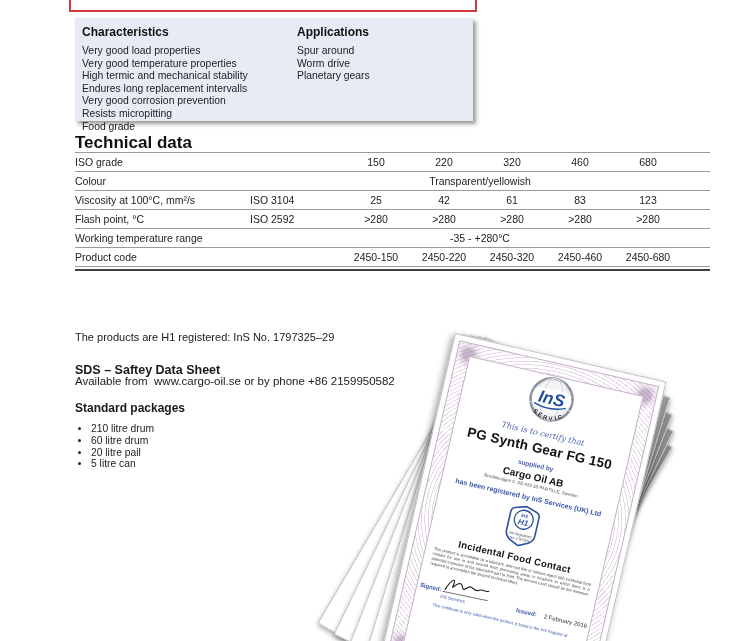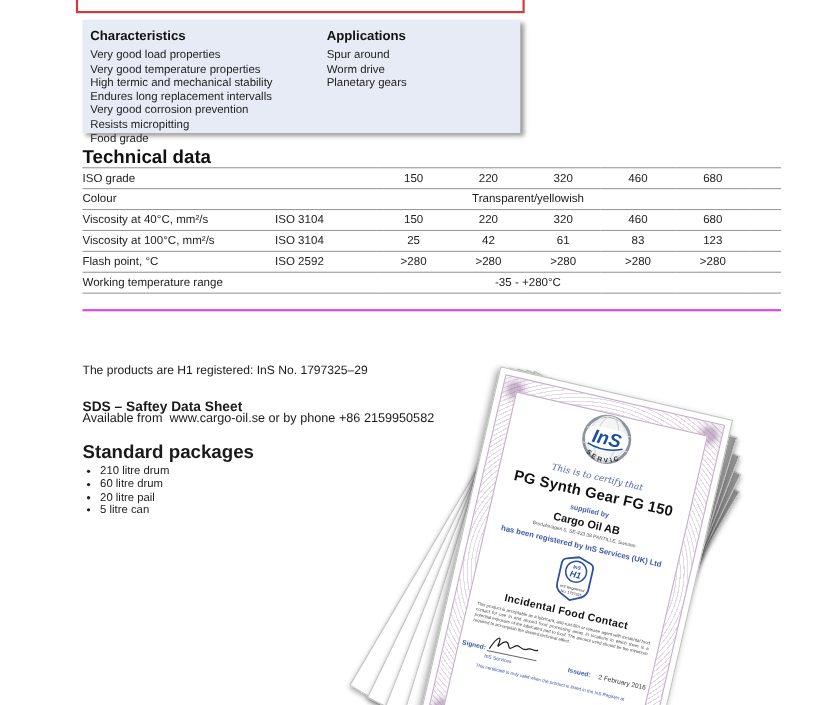--- a/index.html
+++ b/index.html
@@ -16,35 +16,35 @@
   .info-box{
     position:absolute;left:75px;top:18px;width:398px;height:103px;
     background:#e7ebf5;box-shadow:3px 3px 4px rgba(70,70,70,.55);
     box-sizing:border-box;padding:7px 0 0 7px;display:flex;
   }
   .info-col h3{margin:0 0 6px 0;font-size:12px;font-weight:bold;color:#111;}
   .info-col ul{margin:0;padding:0;list-style:none;font-size:10.4px;line-height:12.6px;color:#222;}
   .col-char{width:215px;}
   
   .tech-title{position:absolute;left:75px;top:133px;font-size:17px;font-weight:bold;color:#111;}
-  .tech-wrap{position:absolute;left:75px;top:152px;width:635px;border-bottom:2px solid #d946ef;padding-bottom:14px;}
+  .tech-wrap{position:absolute;left:75px;top:152px;width:635px;border-bottom:2px solid #404040;padding-bottom:2px;}
   table.tech{border-collapse:collapse;width:635px;font-size:10.5px;color:#222;table-layout:fixed;}
   table.tech tr{height:19px;}
   table.tech td{border-top:1px solid #9a9a9a;padding:0;overflow:hidden;white-space:nowrap;}
   table.tech tr:last-child td{border-bottom:1px solid #9a9a9a;}
   td.c-label{text-align:left;}
   td.c-std{text-align:left;padding-left:2px;}
   td.c-val{text-align:center;}
   td.c-span{text-align:center;padding-left:24px;}
   td.c-spacer{}
   
   .note-h1{position:absolute;left:75px;top:331px;font-size:11px;}
   .sds-title{position:absolute;left:75px;top:363px;font-size:12.5px;font-weight:bold;}
   .sds-avail{position:absolute;left:75px;top:375px;font-size:11.5px;white-space:pre-wrap;}
-  .pkg-title{position:absolute;left:75px;top:401px;font-size:17px;font-weight:bold;}
+  .pkg-title{position:absolute;left:75px;top:401px;font-size:12px;font-weight:bold;}
   .pkg-list{position:absolute;left:78px;top:423px;margin:0;padding:0 0 0 13px;list-style:disc;
     font-size:10.3px;line-height:11.8px;color:#222;}
   
   .cert-page{
     position:absolute;left:455px;top:333px;width:215px;height:330px;
     transform-origin:0 0;background:#fff;border:1px solid #c2c2c2;
   }
   .back{background:linear-gradient(90deg,#ffffff 70%,#ececec 86%,#b9b9b9 96%,#8a8a8a 100%);
         box-shadow:1px 2px 5px rgba(0,0,0,.35);}
   .p2{transform:translate(8px,1px) rotate(17deg);}
@@ -132,30 +132,20 @@
           <td class="c-val">320</td>
           <td class="c-val">460</td>
           <td class="c-val">680</td>
           <td class="c-spacer"></td>
         </tr>
         <tr>
           <td class="c-label">Colour</td>
           <td class="c-span" colspan="7">Transparent/yellowish</td>
         </tr>
         <tr>
-          <td class="c-label">Viscosity at 40°C, mm²/s</td>
-          <td class="c-std">ISO 3104</td>
-          <td class="c-val">150</td>
-          <td class="c-val">220</td>
-          <td class="c-val">320</td>
-          <td class="c-val">460</td>
-          <td class="c-val">680</td>
-          <td class="c-spacer"></td>
-        </tr>
-        <tr>
           <td class="c-label">Viscosity at 100°C, mm²/s</td>
           <td class="c-std">ISO 3104</td>
           <td class="c-val">25</td>
           <td class="c-val">42</td>
           <td class="c-val">61</td>
           <td class="c-val">83</td>
           <td class="c-val">123</td>
           <td class="c-spacer"></td>
         </tr>
         <tr>
@@ -164,20 +154,30 @@
           <td class="c-val">&gt;280</td>
           <td class="c-val">&gt;280</td>
           <td class="c-val">&gt;280</td>
           <td class="c-val">&gt;280</td>
           <td class="c-val">&gt;280</td>
           <td class="c-spacer"></td>
         </tr>
         <tr>
           <td class="c-label">Working temperature range</td>
           <td class="c-span" colspan="7">-35 - +280°C</td>
+        </tr>
+        <tr>
+          <td class="c-label">Product code</td>
+          <td class="c-std"></td>
+          <td class="c-val">2450-150</td>
+          <td class="c-val">2450-220</td>
+          <td class="c-val">2450-320</td>
+          <td class="c-val">2450-460</td>
+          <td class="c-val">2450-680</td>
+          <td class="c-spacer"></td>
         </tr>
       </tbody>
   </table>
 </div>
 
 <div class="note-h1">The products are H1 registered: InS No. 1797325–29</div>
 <div class="sds-title">SDS – Saftey Data Sheet</div>
 <div class="sds-avail">Available from  www.cargo-oil.se or by phone +86 2159950582</div>
 
 <div class="pkg-title">Standard packages</div>

